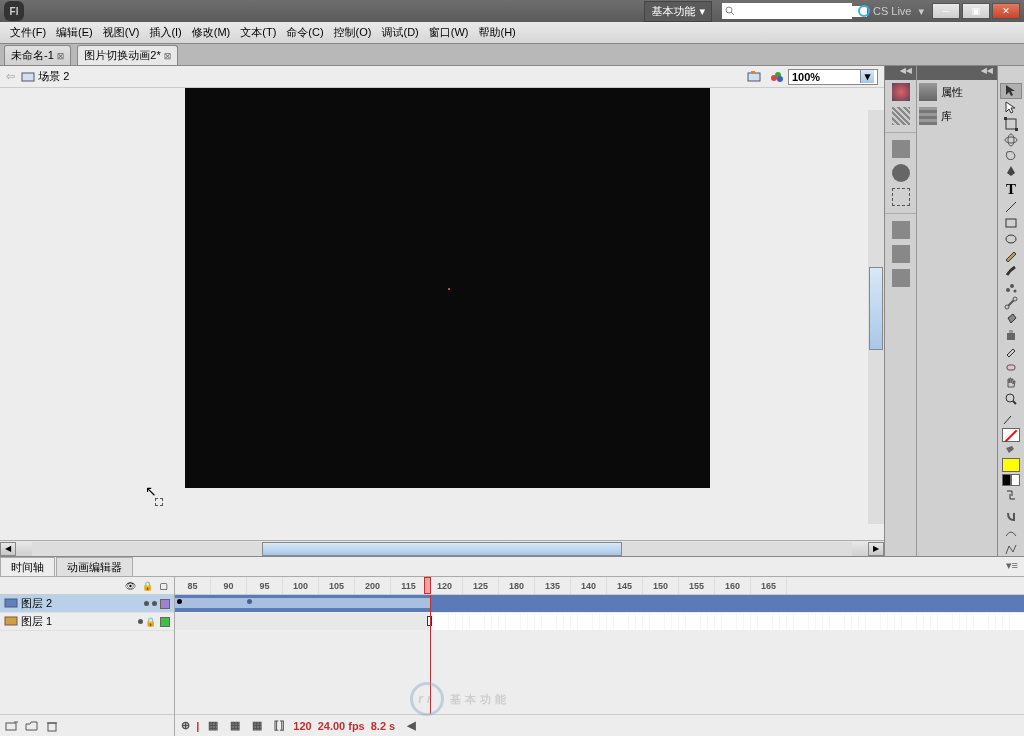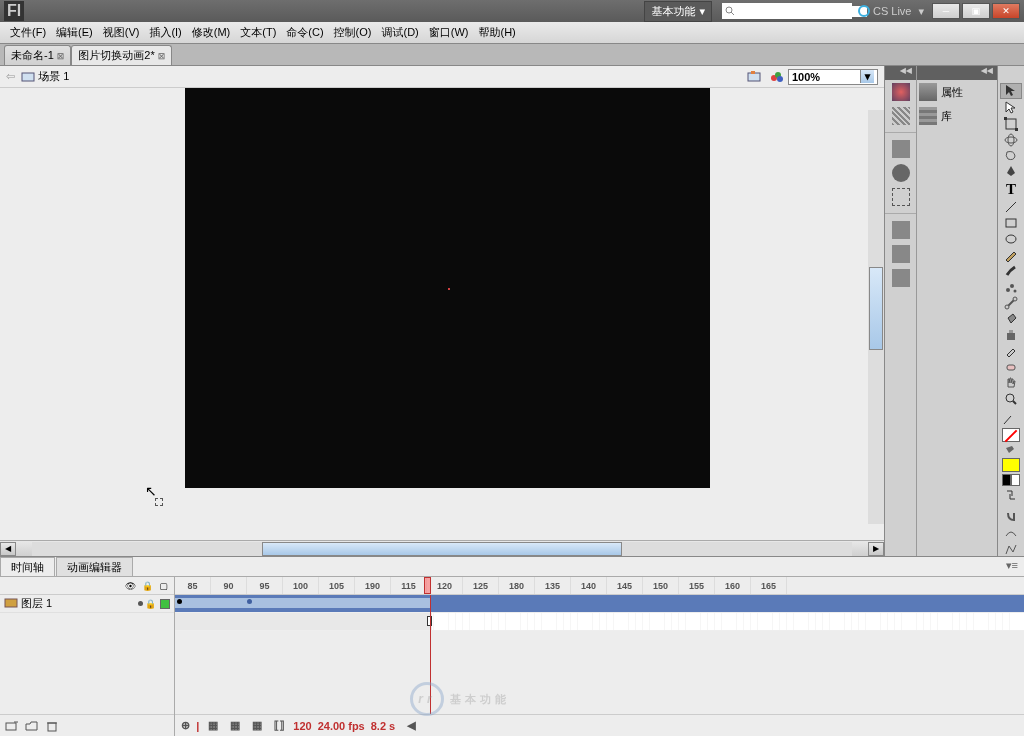--- a/index.html
+++ b/index.html
@@ -1,38 +1,38 @@
 <!DOCTYPE html>
 <html><head>
 <meta charset="utf-8">
 <style>
 * { margin:0; padding:0; box-sizing:border-box; font-family:"Microsoft YaHei",Arial,sans-serif; font-size:11px; }
 body { width:1024px; height:736px; background:#b8b8b8; overflow:hidden; position:relative; }
 
 
 .titlebar { height:22px; background:linear-gradient(#6e6e6e,#5a5a5a); display:flex; align-items:center; color:#fff; }
-.titlebar .logo { width:20px; height:20px; margin:0 4px; background:#333; color:#ccc; display:flex; align-items:center; justify-content:center; font-weight:bold; font-size:16px; }
+.titlebar .logo { width:20px; height:20px; margin:0 4px; background:#333; color:#ccc; display:flex; align-items:center; justify-content:center; font-weight:bold; font-size:10px;border-radius:6px; }
 .titlebar .spacer { flex:1; }
 .titlebar .workspace { background:#5a5a5a; border:1px solid #444; padding:2px 6px; display:flex; align-items:center; gap:4px; margin-right:10px; }
 .titlebar .search-box { width:130px; height:16px; background:#fff; display:flex; align-items:center; padding:0 3px; margin-right:6px; }
 .titlebar .search-box svg { flex-shrink:0; }
 .titlebar .search-box input { border:none; outline:none; flex:1; font-size:10px; }
 .titlebar .cslive { display:flex; align-items:center; gap:3px; color:#ccc; margin-right:8px; }
 .titlebar .cs-ring { width:12px; height:12px; border:2px solid #3cb0e0; border-radius:50%; }
 .win-btns { display:flex; gap:2px; margin-right:4px; }
 .win-btns .wb { width:28px; height:16px; background:linear-gradient(#e8e8e8,#cfcfcf); border:1px solid #555; display:flex; align-items:center; justify-content:center; font-size:9px; }
 .win-btns .close { background:linear-gradient(#e07a60,#c8452a); color:#fff; }
 
 
 .menubar { height:22px; background:linear-gradient(#eaeaea,#d6d6d6); display:flex; align-items:center; padding:0 6px; gap:2px; border-bottom:1px solid #888; }
 .menubar .mi { padding:6px 4px; cursor:default; }
 
 
 .doctabs { height:22px; background:#b8b8b8; display:flex; align-items:flex-end; padding-left:4px; border-bottom:1px solid #888; }
-.doctabs .tab { height:20px; background:linear-gradient(#e0e0e0,#d0d0d0); border:1px solid #888; border-bottom:none; padding:2px 6px; display:flex; align-items:center; gap:3px; margin-right:0; border-radius:3px 3px 0 0; }
+.doctabs .tab { height:20px; background:linear-gradient(#e0e0e0,#d0d0d0); border:1px solid #888; border-bottom:none; padding:2px 6px; display:flex; align-items:center; gap:3px; margin-right:6px; border-radius:3px 3px 0 0; }
 .doctabs .tab.active { background:#e8e8e8; }
 .doctabs .tab .x { font-size:9px; color:#666; }
 
 
 .main { display:flex; height:490px; }
 .stage-area { flex:1; display:flex; flex-direction:column; background:#ededed; }
 .stage-toolbar { height:22px; display:flex; align-items:center; padding:0 6px; background:#ededed; border-bottom:1px solid #ccc; }
 .stage-toolbar .arrows { display:flex; gap:2px; color:#999; }
 .stage-toolbar .scene { margin-left:6px; display:flex; align-items:center; gap:3px; }
 .stage-toolbar .sp { flex:1; }
@@ -179,21 +179,21 @@
 <div class="main">
   <div class="stage-area">
     <div class="stage-toolbar">
       <div class="arrows">
           <span>⇦</span>
         </div>
       <div class="scene">
         <svg width="14" height="12">
             <rect x="1" y="2" width="12" height="8" fill="#d0e0f0" stroke="#557"></rect>
           </svg>
-        <span>场景 1</span>
+        <span>场景 2</span>
       </div>
       <div class="sp"></div>
       <div class="tb-icon">
           <svg width="16" height="14">
             <rect x="1" y="3" width="12" height="8" fill="#d0e0f0" stroke="#557"></rect>
             <rect x="4" y="1" width="4" height="3" fill="#e08040"></rect>
           </svg>
         </div>
       <div class="tb-icon">
           <svg width="16" height="14">
@@ -430,20 +430,29 @@
     <div class="ttab">动画编辑器</div>
     <div class="sp"></div>
     <div class="opts">▾≡</div>
   </div>
   <div class="tl-body">
     <div class="layers">
       <div class="layer-head">
         <span>👁</span>
         <span>🔒</span>
         <span>▢</span>
+      </div>
+      <div class="layer sel">
+        <svg class="licon" width="14" height="12">
+            <rect x="1" y="2" width="12" height="8" fill="#6080c0" stroke="#557"></rect>
+          </svg>
+        <span class="lname">图层 2</span>
+        <span class="dot"></span>
+          <span class="dot"></span>
+        <span class="sq purple"></span>
       </div>
       <div class="layer">
         <svg class="licon" width="14" height="12">
             <rect x="1" y="2" width="12" height="8" fill="#d0a040" stroke="#755"></rect>
           </svg>
         <span class="lname">图层 1</span>
         <span class="dot"></span>
           <span class="lock">🔒</span>
         <span class="sq green"></span>
       </div>
@@ -467,21 +476,21 @@
           </div>
       </div>
     </div>
     <div class="frames">
       <div class="ruler" id="ruler">
           <div class="tick">85</div>
           <div class="tick">90</div>
           <div class="tick">95</div>
           <div class="tick">100</div>
           <div class="tick">105</div>
-          <div class="tick">190</div>
+          <div class="tick">200</div>
           <div class="tick">115</div>
           <div class="tick">120</div>
           <div class="tick">125</div>
           <div class="tick">180</div>
           <div class="tick">135</div>
           <div class="tick">140</div>
           <div class="tick">145</div>
           <div class="tick">150</div>
           <div class="tick">155</div>
           <div class="tick">160</div>

